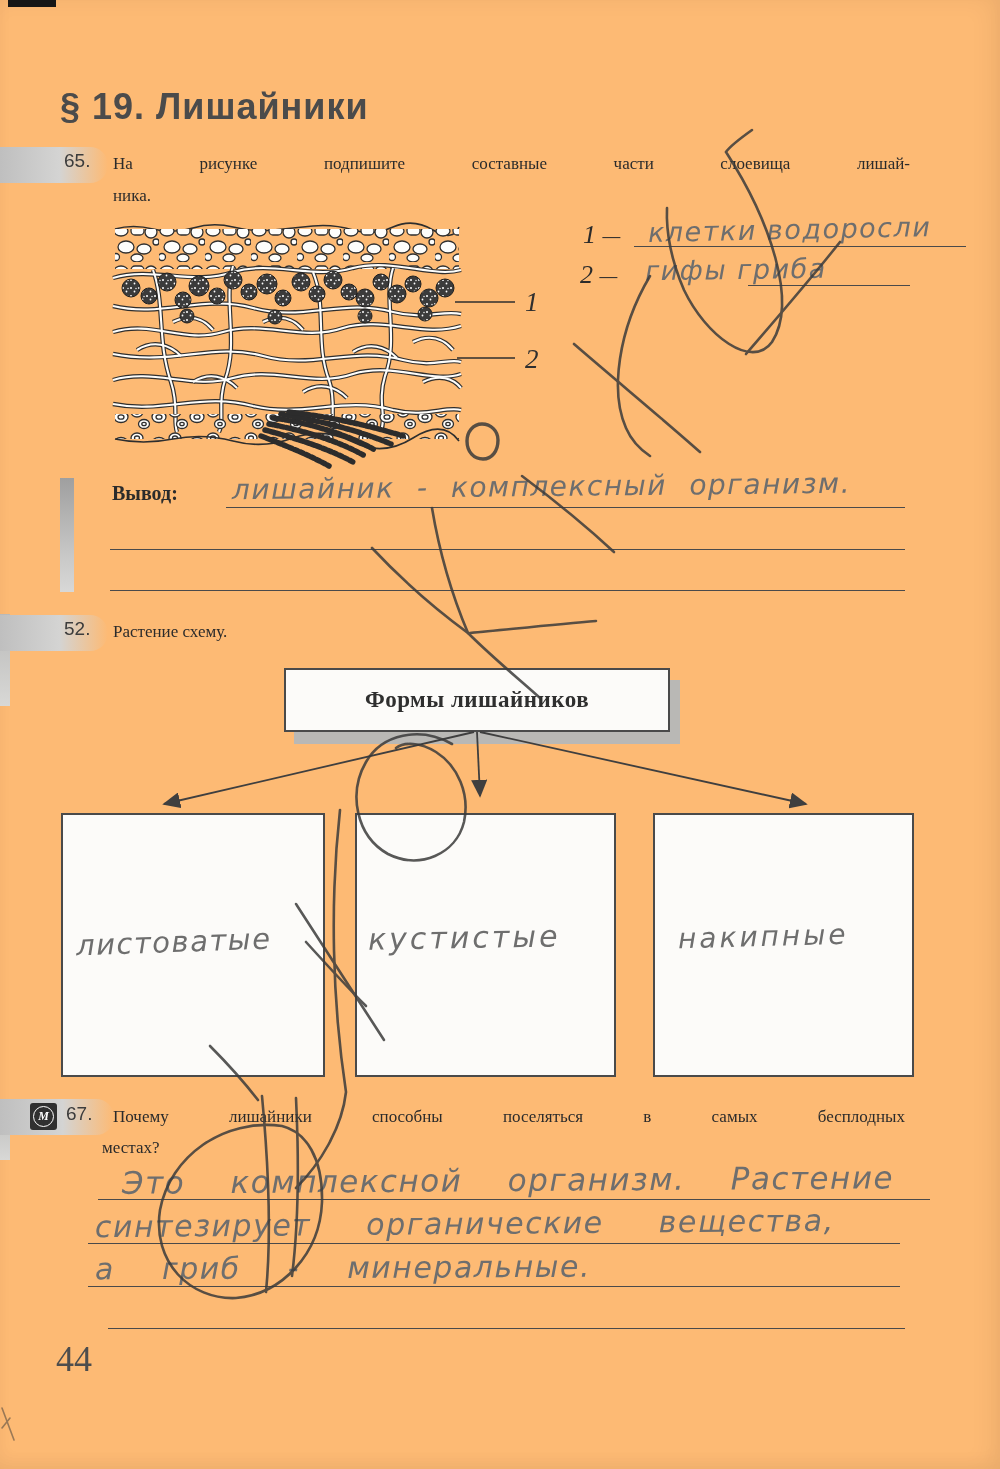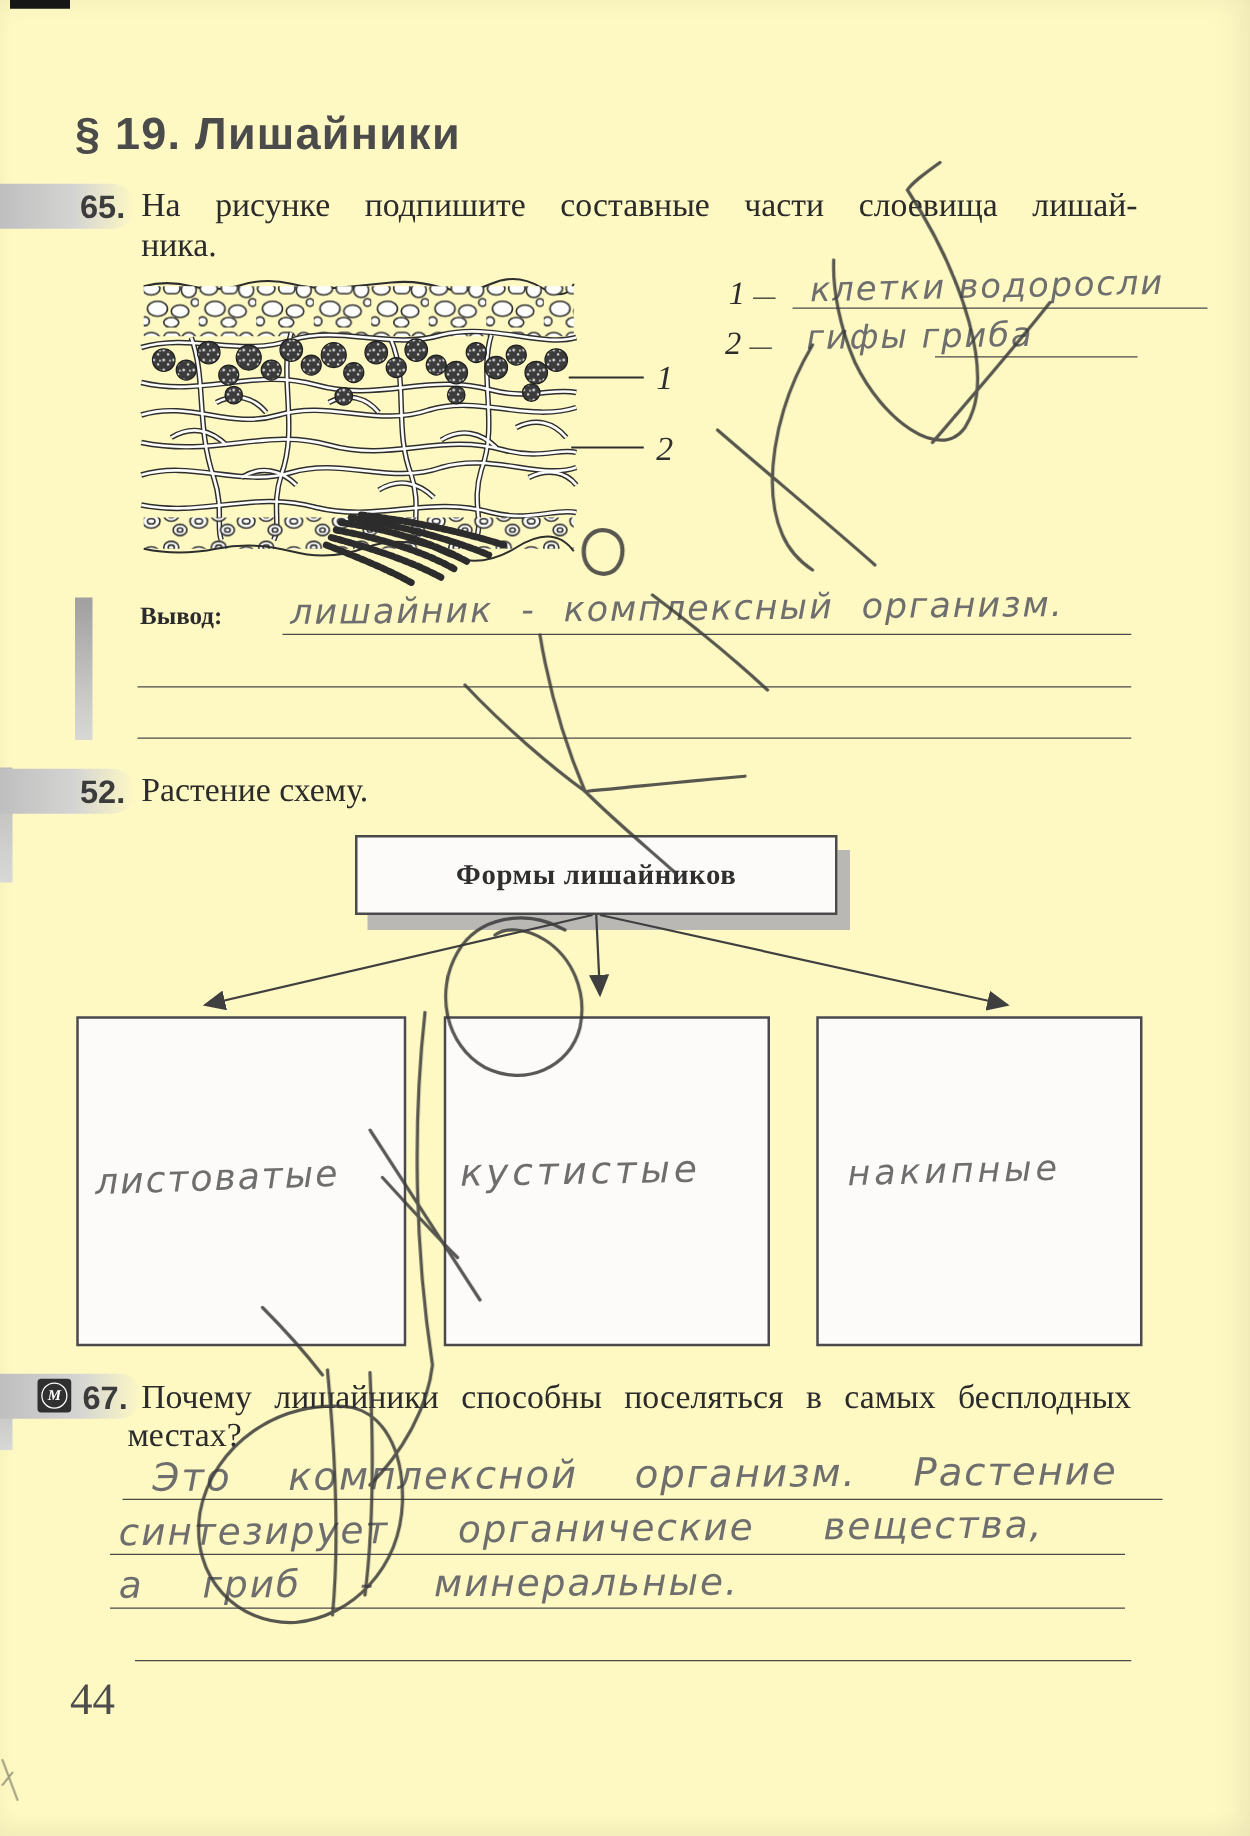--- a/index.html
+++ b/index.html
@@ -1,27 +1,27 @@
 <!DOCTYPE html>
 <html><head>
 <meta charset="utf-8">
 <style>
   html,body{margin:0;padding:0;background:#e8e8e6;}
-  #page{position:relative;width:1000px;height:1469px;margin:0 auto;background:#fef9c3;
+  #page{position:relative;width:1000px;height:1469px;margin:0 auto;background:#fdba74;
         overflow:hidden;font-family:"Liberation Serif",serif;color:#2b2b2b;
         box-shadow:inset -10px 0 22px rgba(0,0,0,.05), inset 0 -8px 16px rgba(0,0,0,.03);}
   .abs{position:absolute;}
   
   .title{left:60px;top:86px;font-family:"Liberation Sans",sans-serif;font-weight:bold;
          font-size:36px;letter-spacing:1px;color:#4b4b4b;}
   .pill{left:0;height:36px;border-radius:0 18px 18px 0;
         background:linear-gradient(90deg,#bfbfbf 0%,#d4d4d3 55%,rgba(214,214,213,0) 100%);}
-  .tnum{font-family:"Liberation Sans",sans-serif;font-weight:bold;font-size:26px;color:#3c3c3c;}
-  
-  .ttext{font-size:27px;line-height:30px;color:#2b2b2b;}
+  .tnum{font-family:"Liberation Sans",sans-serif;font-weight:normal;font-size:19px;color:#3c3c3c;}
+  
+  .ttext{font-size:17px;line-height:30px;color:#2b2b2b;}
   .just{text-align:justify;}
   .just::after{content:"";display:inline-block;width:100%;}
   
   .rule{border-bottom:1.6px solid #4a4a4a;height:0;}
   
   .hw{font-family:"DejaVu Sans",sans-serif;font-style:italic;color:#6e6e6e;
       letter-spacing:1.5px;white-space:nowrap;}
   
   .vbar{left:60px;top:478px;width:14px;height:114px;
         background:linear-gradient(180deg,#9f9f9f,#c9c9c8 70%,#d8d8d7);}

